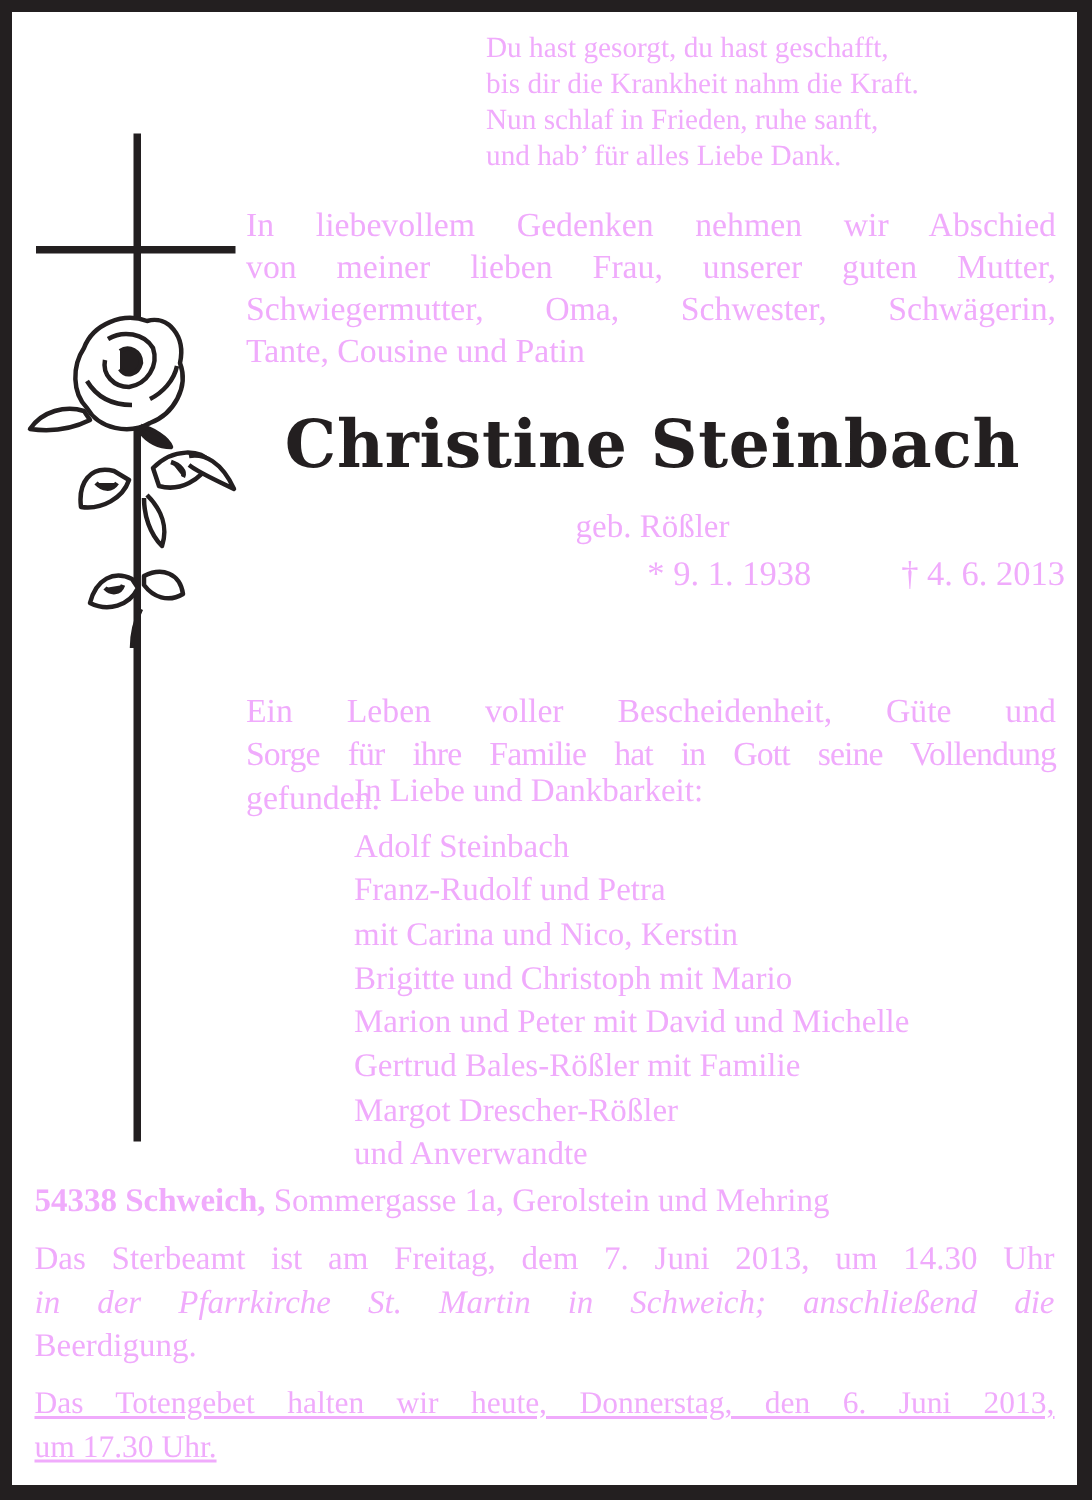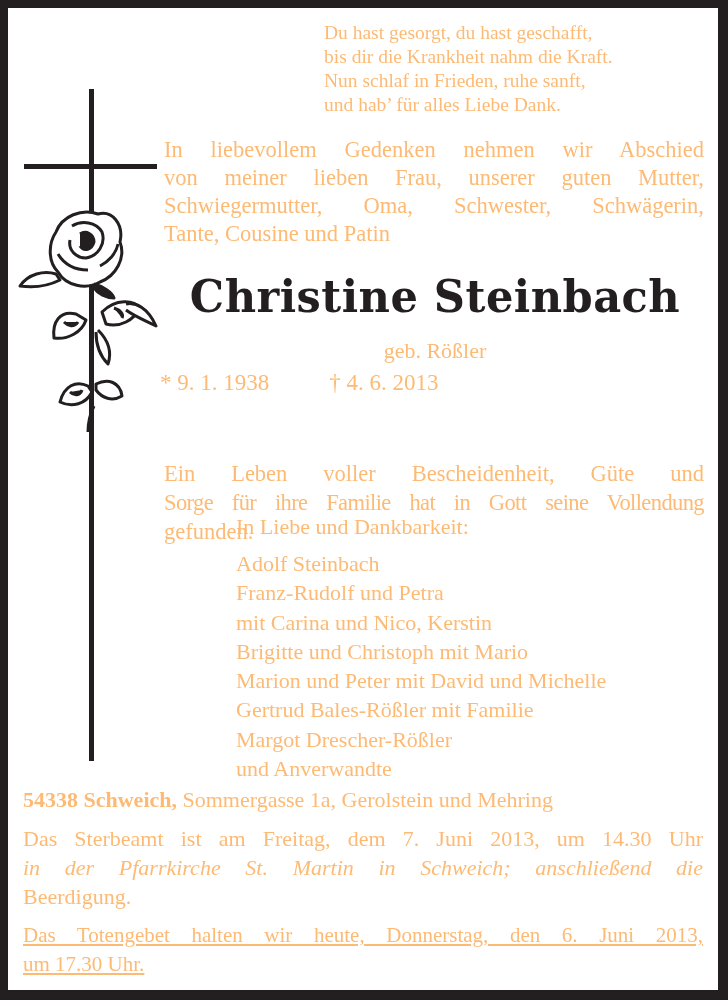--- a/index.html
+++ b/index.html
@@ -1,25 +1,25 @@
 <!DOCTYPE html>
 <html><head>
 <meta charset="utf-8">
 <style>
   html, body { margin:0; padding:0; }
   body { width:728px; height:1000px; background:#231f20; position:relative; overflow:hidden;
          font-family:"DejaVu Serif", "Liberation Serif", serif; color:#231f20; }
   .paper { position:absolute; left:8px; top:8px; width:710px; height:982px; background:#ffffff; }
   .abs { position:absolute; }
-  .txt { font-family:"Liberation Serif", "DejaVu Serif", serif; font-size:22px; line-height:28px; color:#fdba74; white-space:nowrap; }
+  .txt { font-family:"Liberation Serif", "DejaVu Serif", serif; font-size:22px; line-height:28px; color:#f0abfc; white-space:nowrap; }
   .poem { left:324px; top:21px; font-size:19.5px; line-height:24px; }
   .intro { left:164px; top:136px; width:540px; text-align:justify; text-align-last:justify; font-size:22.5px; line-height:28px; white-space:normal; }
   .name { left:160px; top:265px; width:550px; text-align:center; font-family:"DejaVu Serif", serif; font-weight:bold; font-size:44px; line-height:64px; letter-spacing:0.5px; transform:scaleX(0.98); }
   .maiden { left:160px; top:337px; width:550px; text-align:center; font-size:22px; line-height:28px; }
-  .dates { left:160px; top:369px; width:550px; text-align:left; font-size:23px; line-height:28px; word-spacing:0; }
+  .dates { left:160px; top:369px; width:550px; text-align:right; font-size:23px; line-height:28px; word-spacing:0; }
   .dates span { display:inline-block; }
   .dates .gap { width:60px; }
   .life { left:164px; top:418px; width:540px; font-size:22.5px; line-height:29px; white-space:normal; text-align:justify; }
   .thanks { left:236px; top:513px; font-size:22px; line-height:28px; }
   .family { left:236px; top:549px; font-size:22px; line-height:29.3px; }
   .family div { white-space:nowrap; }
   .address { left:23px; top:786px; font-size:22px; line-height:28px; }
   .address b { font-weight:bold; }
   .funeral { left:23px; top:824px; width:680px; font-size:22px; line-height:29px; white-space:normal; text-align:justify; }
   .prayer { left:23px; top:921px; width:680px; font-size:21px; line-height:29px; white-space:normal;text-decoration:underline; }

